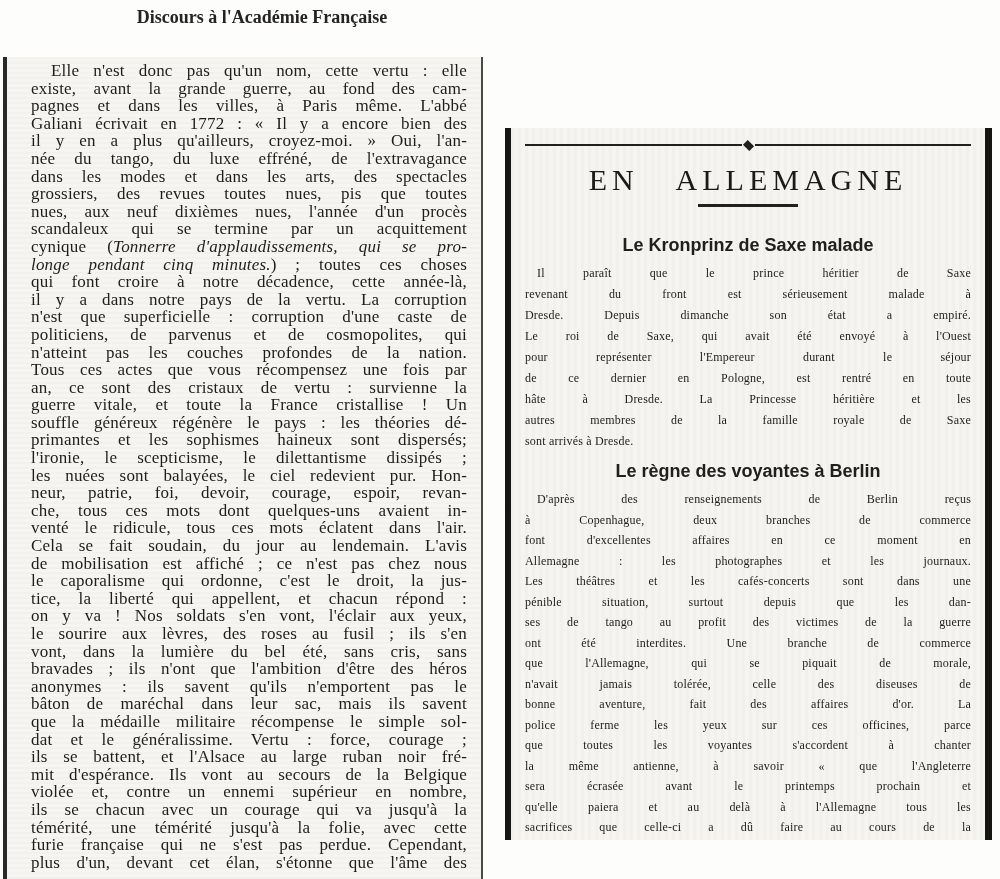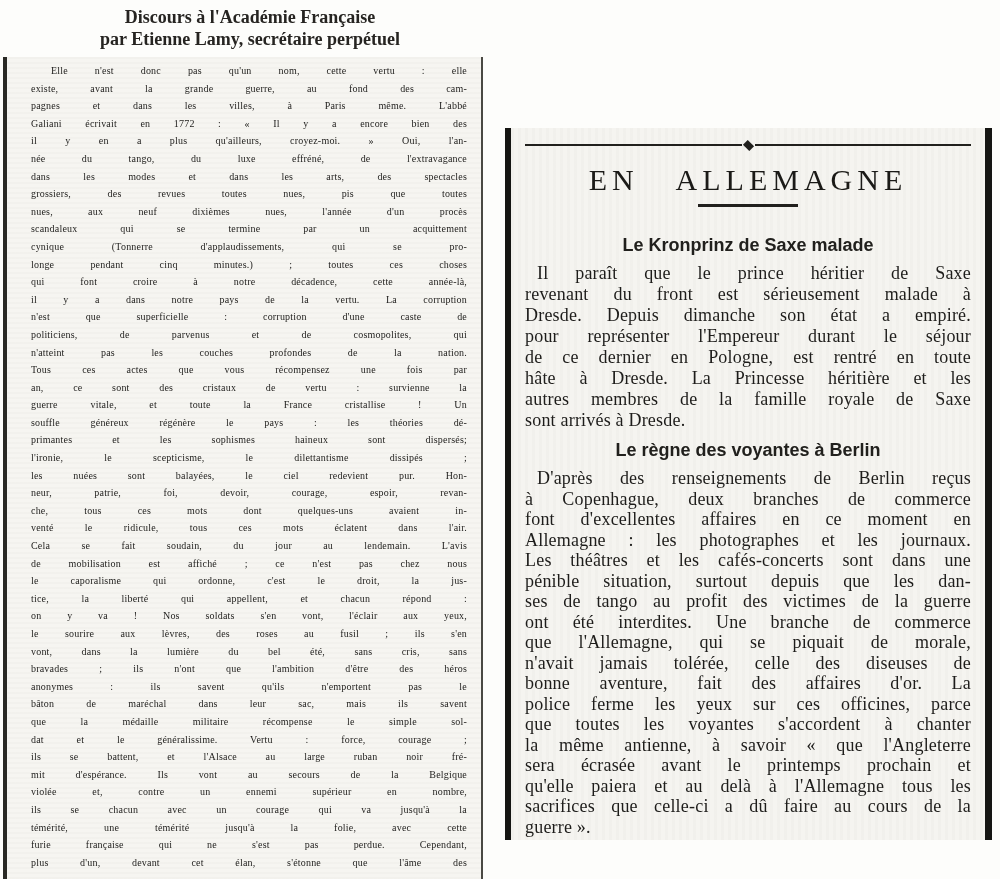--- a/index.html
+++ b/index.html
@@ -1,34 +1,34 @@
 <!DOCTYPE html>
 <html><head>
 <meta charset="utf-8">
 <style>
   html,body{margin:0;padding:0;background:#ffffff;}
   #page{position:relative;width:1000px;height:879px;background:#fdfdfb;overflow:hidden;
         font-family:"Liberation Serif","DejaVu Serif",serif;color:#1e1d1b;}
 
   
-  #header{position:absolute;left:0;top:6px;width:500px;text-align:center;
+  #header{position:absolute;left:12px;top:6px;width:500px;text-align:center;
           font-weight:bold;font-size:18px;line-height:22px;color:#262421;}
 
   
   #left-col{position:absolute;left:3px;top:57px;width:480px;height:822px;
             box-sizing:border-box;border-left:4px solid #2a2925;border-right:2px solid #4a4943;
             background:
               repeating-linear-gradient(0deg, rgba(120,120,110,0.03) 0 2px, rgba(255,255,255,0) 2px 5px),
               #f6f5f1;
             padding:5px 14px 0 24px;overflow:hidden;}
-  #left-col .line{font-size:10px;line-height:17.6px;letter-spacing:0.2px;
+  #left-col .line{font-size:17px;line-height:17.6px;letter-spacing:0.2px;
                   text-align:justify;text-align-last:justify;white-space:normal;}
   #left-col .line:first-child{text-indent:20px;}
 
-  .it{}
+  .it{font-style:italic;}
 
   
   #right-col{position:absolute;left:505px;top:128px;width:487px;height:712px;
              box-sizing:border-box;border-left:6px solid #151512;border-right:7px solid #151512;
              background:
                repeating-linear-gradient(90deg, rgba(120,120,110,0.03) 0 3px, rgba(255,255,255,0) 3px 7px),
                #f5f4f0;
              padding:0 14px;overflow:hidden;}
 
   .rule-orn{display:flex;align-items:center;height:10px;}
@@ -40,35 +40,34 @@
                  letter-spacing:5px;word-spacing:26px;color:#1b1a17;
                  font-family:"Liberation Serif","DejaVu Serif",serif;}
   #section-underline{width:100px;height:3px;background:#21201d;margin:8px auto 0 auto;}
 
   .sub-headline{text-align:center;font-family:"Liberation Sans","DejaVu Sans",sans-serif;
                 font-weight:bold;font-size:18px;line-height:20px;color:#21201d;}
   #headline-1{margin-top:28px;}
   #headline-2{margin-top:9px;}
 
   .article-body{margin-top:8px;}
-  .article-body .line{font-size:18px;letter-spacing:0.2px;text-align:justify;
+  .article-body .line{font-size:12px;letter-spacing:0.2px;text-align:justify;
                       text-align-last:justify;font-family:Liberation Serif, serif;}
   .article-body .line:first-child{text-indent:12px;}
   .article-body .line:last-child{text-align-last:left;}
   #article-body-1 .line{line-height:21px;}
   #article-body-2 .line{line-height:20.5px;}
 </style>
 </head>
 <body>
 
 <div id="page">
 
   <div id="header">
     <div>Discours à l'Académie Française</div>
-    <div>par Etienne Lamy, secrétaire perpétuel</div>
   </div>
 
   <div id="left-col">
       <div class="line">Elle n'est donc pas qu'un nom, cette vertu : elle</div>
       <div class="line">existe, avant la grande guerre, au fond des cam-</div>
       <div class="line">pagnes et dans les villes, à Paris même. L'abbé</div>
       <div class="line">Galiani écrivait en 1772 : « Il y a encore bien des</div>
       <div class="line">il y en a plus qu'ailleurs, croyez-moi. » Oui, l'an-</div>
       <div class="line">née du tango, du luxe effréné, de l'extravagance</div>
       <div class="line">dans les modes et dans les arts, des spectacles</div>
@@ -122,20 +121,21 @@
     </div>
 
     <div id="section-title">EN ALLEMAGNE</div>
     <div id="section-underline"></div>
 
     <div id="headline-1" class="sub-headline">Le Kronprinz de Saxe malade</div>
     <div id="article-body-1" class="article-body">
         <div class="line">Il paraît que le prince héritier de Saxe</div>
         <div class="line">revenant du front est sérieusement malade à</div>
         <div class="line">Dresde. Depuis dimanche son état a empiré.</div>
+        <div class="line">Le roi de Saxe, qui avait été envoyé à l'Ouest</div>
         <div class="line">pour représenter l'Empereur durant le séjour</div>
         <div class="line">de ce dernier en Pologne, est rentré en toute</div>
         <div class="line">hâte à Dresde. La Princesse héritière et les</div>
         <div class="line">autres membres de la famille royale de Saxe</div>
         <div class="line">sont arrivés à Dresde.</div>
       </div>
 
     <div id="headline-2" class="sub-headline">Le règne des voyantes à Berlin</div>
     <div id="article-body-2" class="article-body">
         <div class="line">D'après des renseignements de Berlin reçus</div>

